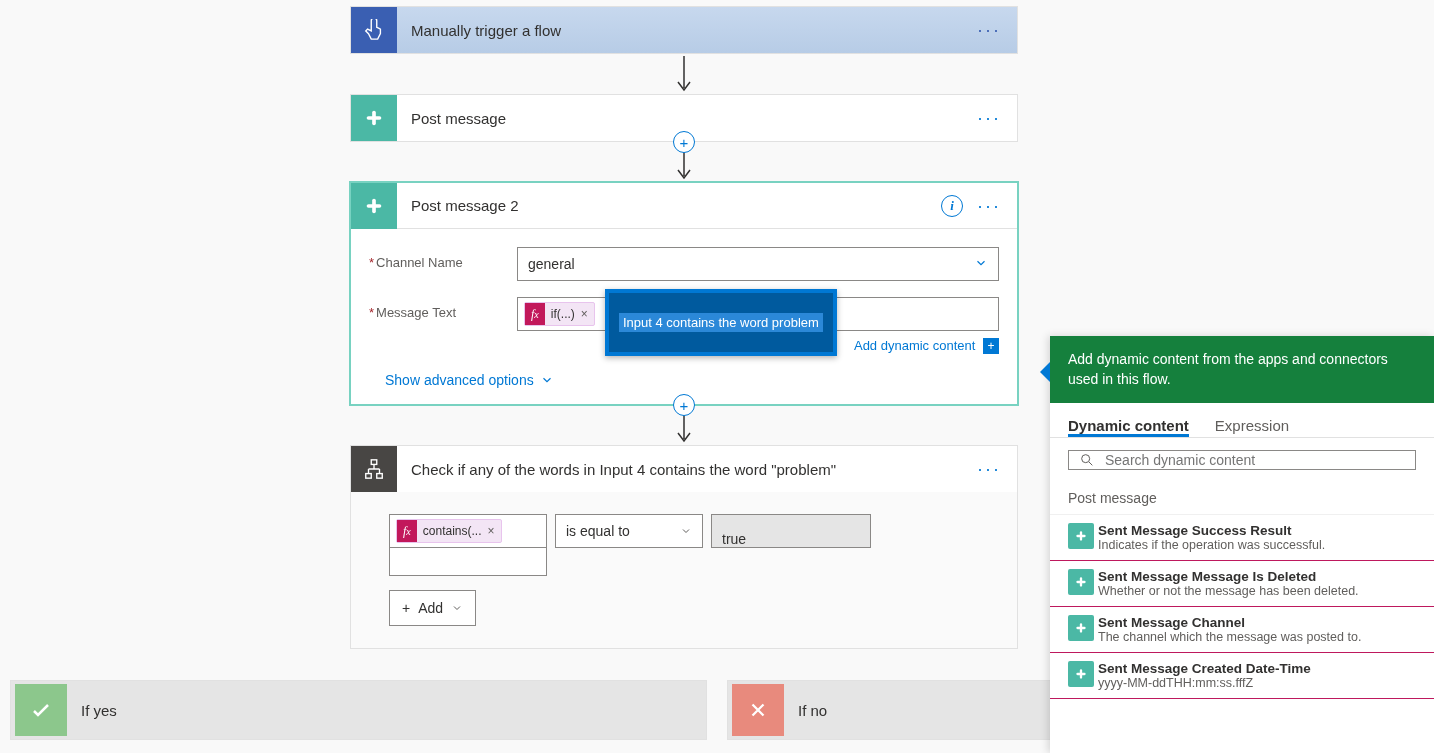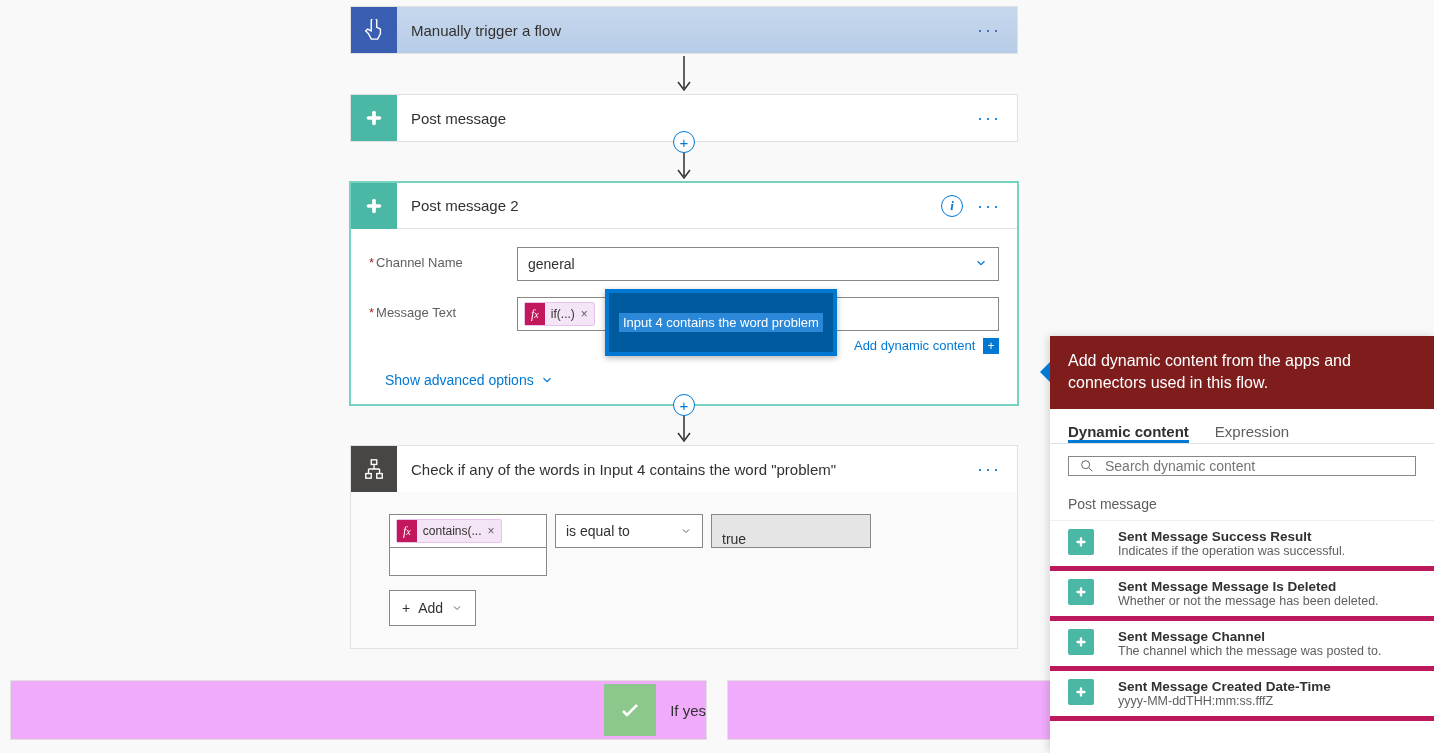--- a/index.html
+++ b/index.html
@@ -301,26 +301,25 @@
   .branches {
     position: absolute;
     left: 10px;
     right: 10px;
     top: 680px;
     display: flex;
     gap: 20px;
   }
   .branch {
     flex: 1;
-    background: #f0abfc;
+    background: #e5e5e5;
     border: 1px solid #e1e1e1;
     height: 60px;
     display: flex;
     align-items: center;
-    justify-content: flex-end;
   }
   .branch-icon {
     width: 52px;
     height: 52px;
     margin: 4px;
     display: flex;
     align-items: center;
     justify-content: center;
     color: #fff;
     font-size: 22px;
@@ -335,24 +334,24 @@
     left: 1050px;
     top: 336px;
     width: 384px;
     bottom: 0;
     background: #fff;
     box-shadow: -2px 0 8px rgba(0,0,0,.15);
     display: flex;
     flex-direction: column;
   }
   .dyn-header {
-    background: #7f1d1d;
+    background: #15803d;
     color: #fff;
     padding: 14px 18px;
-    font-size: 16px;
+    font-size: 14px;
     line-height: 1.4;
   }
   .dyn-caret {
     position: absolute;
     left: -10px;
     top: 26px;
     width: 0; height: 0;
     border-top: 10px solid transparent;
     border-bottom: 10px solid transparent;
     border-right: 10px solid #0078d4;
@@ -394,23 +393,23 @@
   }
   .dyn-section-title {
     padding: 8px 18px;
     color: #605e5c;
     font-size: 14px;
     border-bottom: 1px solid #f0f0f0;
   }
   .dyn-item {
     display: flex;
     padding: 8px 18px;
-    gap: 24px;
-    cursor: pointer;
-    border-bottom: 5px solid #be185d;
+    gap: 4px;
+    cursor: pointer;
+    border-bottom: 1px solid #be185d;
   }
   .dyn-item-icon {
     width: 26px;
     height: 26px;
     background: #4bb8a5;
     color: #fff;
     border-radius: 2px;
     display: flex;
     align-items: center;
     justify-content: center;

